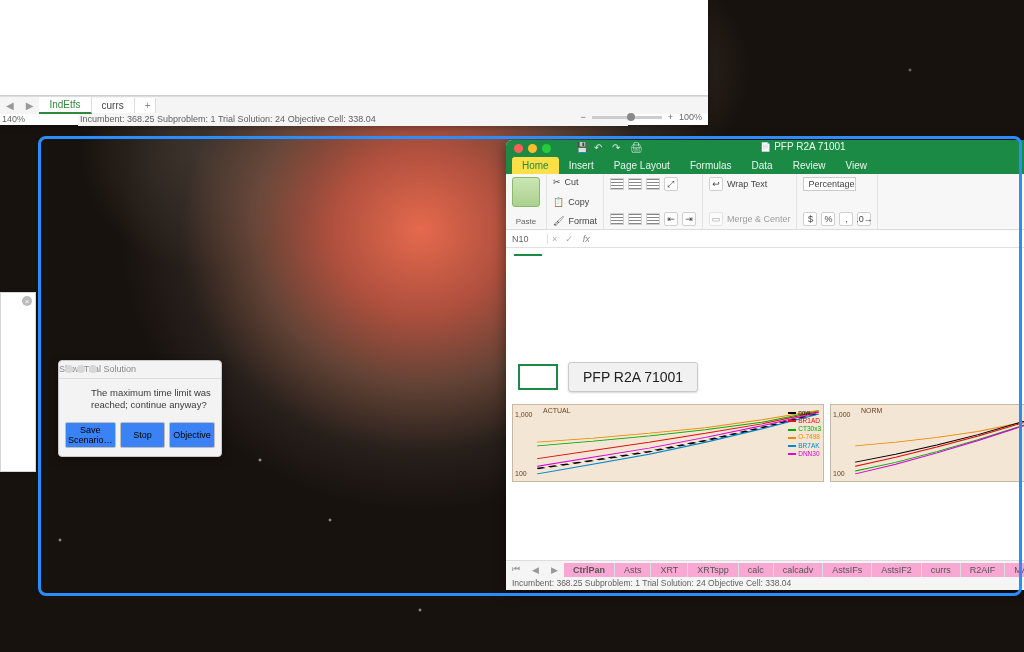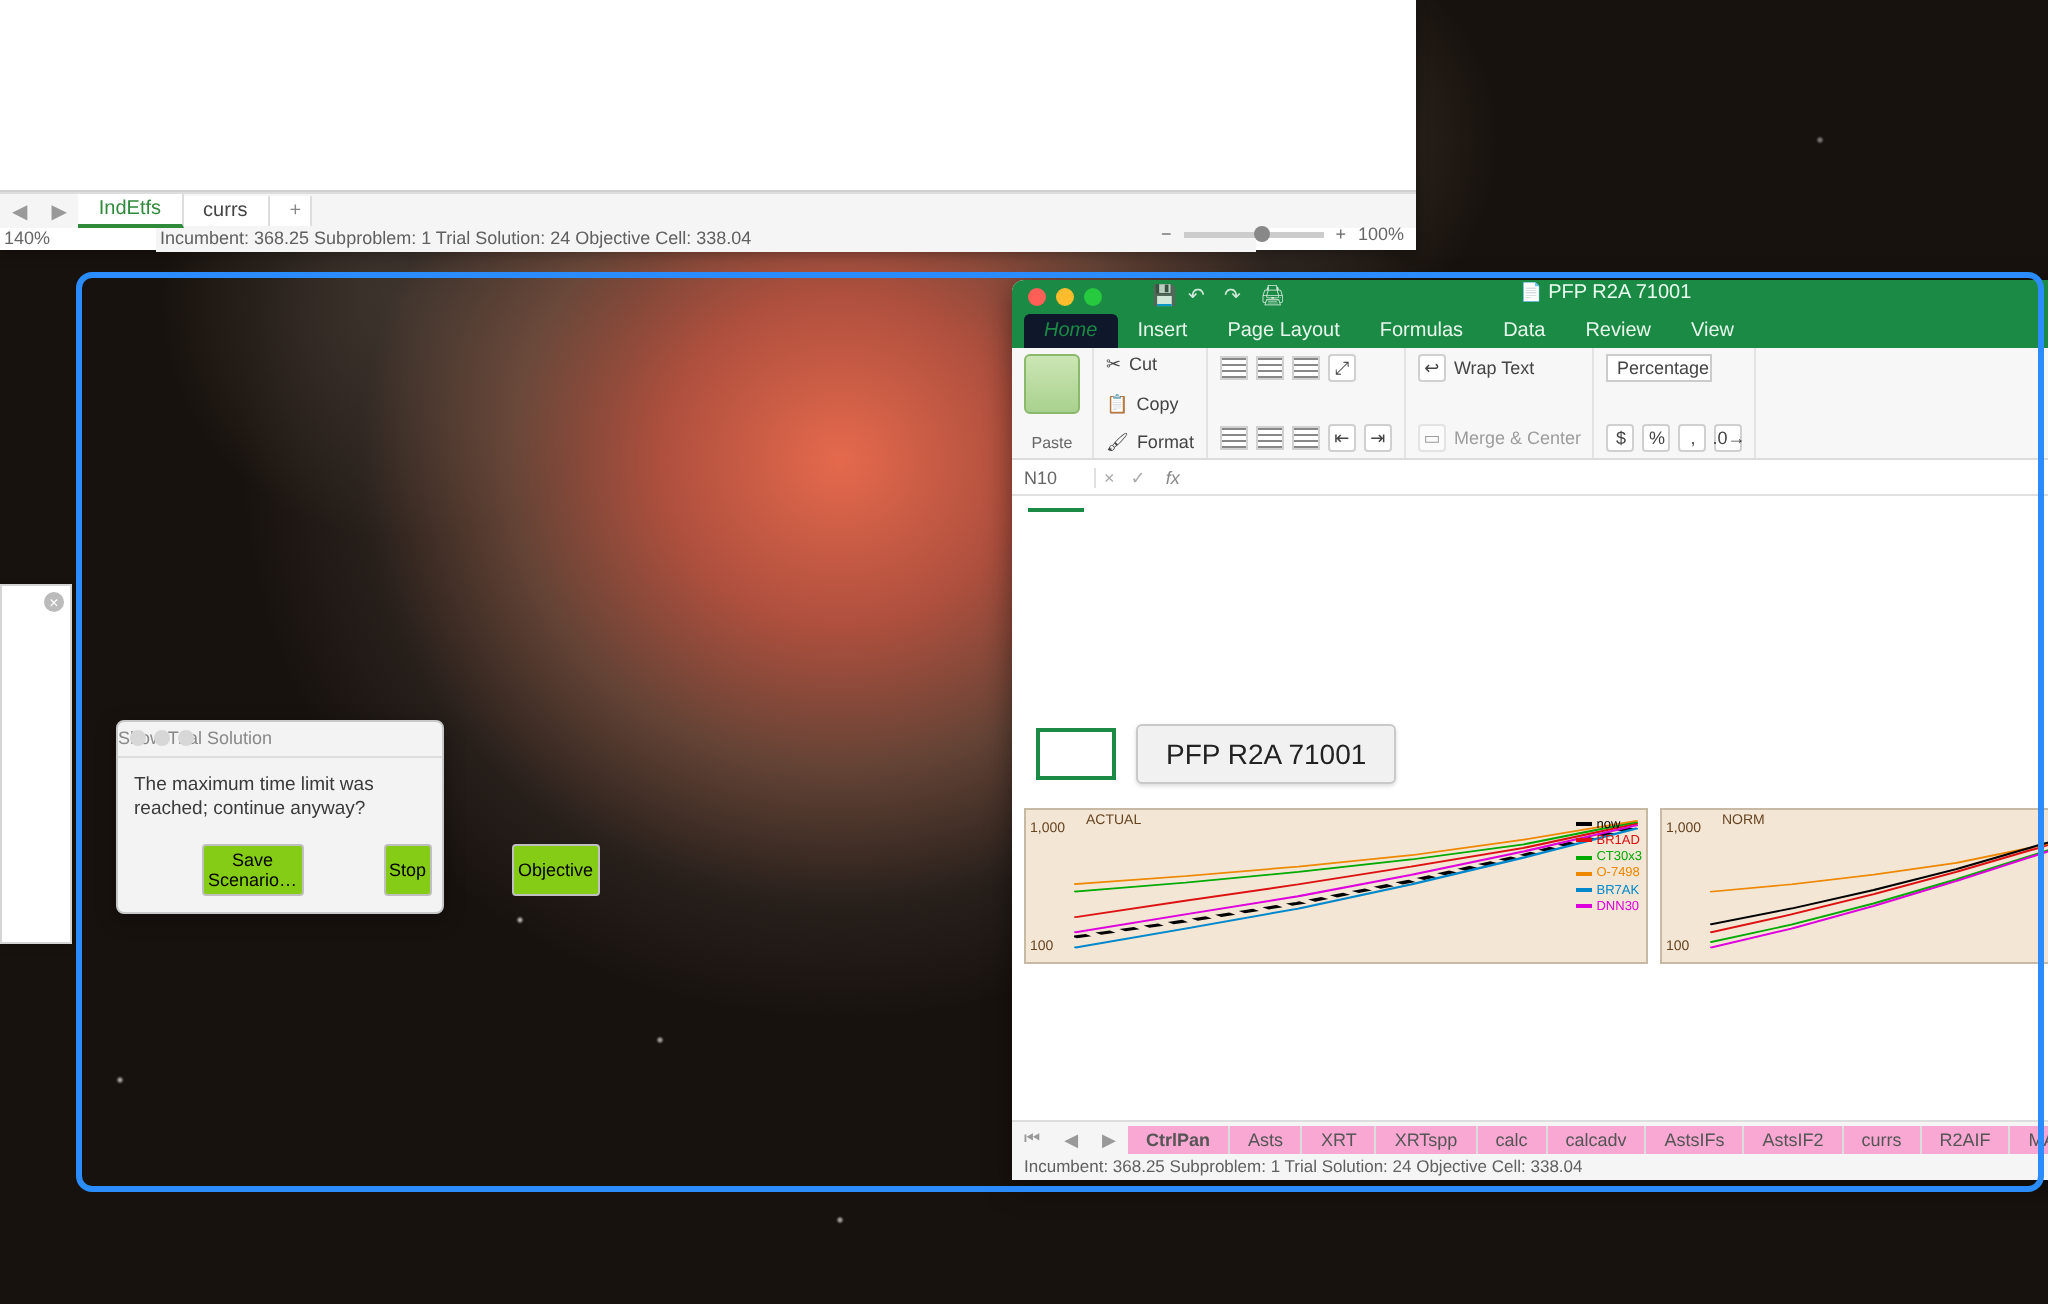--- a/index.html
+++ b/index.html
@@ -52,24 +52,24 @@
                   display:flex; align-items:center; justify-content:center; }
 
   
   .dialog { position:absolute; left:58px; top:360px; width:164px;
             background:#f3f3f3; border:1px solid #c8c8c8; border-radius:4px;
             box-shadow:0 3px 10px rgba(0,0,0,.35); font-size:9.5px; color:#3a3a3a; }
   .dialog .titlebar { height:18px; border-bottom:1px solid #ddd; 
                       font-size:9px; color:#888; padding-top:3px; position:relative; }
   .traffic { position:absolute; left:6px; top:4px; display:flex; gap:4px; }
   .traffic span { width:8px; height:8px; border-radius:50%; background:#d7d7d7; display:inline-block; }
-  .dialog .body { padding:8px 8px 10px; line-height:1.3; }
+  .dialog .body { padding:8px 8px 10px; line-height:1.3;margin-left:24px; }
   .dialog .btns { display:flex; gap:4px; padding:0 6px 8px; }
-  .dialog .btns button { flex:1; font-size:9px; padding:2px 2px; background:#84cc16;
-                         border:1px solid #bfbfbf; border-radius:2px;margin-left:36px; }
+  .dialog .btns button { flex:1; font-size:9px; padding:2px 2px; background:#3b82f6;
+                         border:1px solid #bfbfbf; border-radius:2px; }
 
   
   .selection { position:absolute; left:38px; top:136px; width:984px; height:460px;
                border:3px solid #2b8cff; border-radius:8px; pointer-events:none; z-index:50; }
 
   
   .win-c { position:absolute; left:506px; top:140px; width:560px; height:450px;
            background:#fff; box-shadow:0 4px 14px rgba(0,0,0,.45); overflow:hidden;
            border-top-left-radius:6px; }
   .win-c .titlebar { height:16px; background:#1a8a44; display:flex; align-items:center;
@@ -78,21 +78,21 @@
   .tl-r{background:#ff5f56}.tl-y{background:#ffbd2e}.tl-g{background:#27c93f}
   .win-c .traffic2 span{width:9px;height:9px;border-radius:50%;display:inline-block}
   .win-c .qat { position:absolute; left:70px; top:2px; display:flex; gap:6px; }
   .win-c .qat span { width:12px; height:12px; display:inline-block; opacity:.8; }
   .win-c .title { position:absolute; left:50%; transform:translateX(-30%); top:1px;
                   font-size:10px; color:#eafff0; }
   .win-c .title::before { content:"📄 "; font-size:9px; }
   .ribbon-tabs { height:18px; background:#1a8a44; display:flex; align-items:flex-end;
                  padding-left:6px; font-size:10px; }
   .ribbon-tabs .rtab { padding:3px 10px; color:#e8f6ec; }
-  .ribbon-tabs .rtab.active { background:#0f172a; color:#1a8a44; border-radius:3px 3px 0 0;font-style:italic; }
+  .ribbon-tabs .rtab.active { background:#fde047; color:#1a8a44; border-radius:3px 3px 0 0; }
   .ribbon { height:56px; background:#f7f7f7; border-bottom:1px solid #dcdcdc;
             display:flex; font-size:9px; color:#444; }
   .rgroup { border-right:1px solid #e3e3e3; padding:3px 6px;
             display:flex; flex-direction:column; justify-content:space-between; }
   .rgroup .row { display:flex; align-items:center; gap:4px; white-space:nowrap; }
   .ico { width:14px; height:14px; display:inline-flex; align-items:center; justify-content:center;
          border:1px solid #d0d0d0; border-radius:2px; font-size:9px; background:#fff; }
   .paste-ico { width:28px; height:30px; background:linear-gradient(#cbe6b4,#a9d18e);
                border:1px solid #8bb86b; border-radius:3px; margin-bottom:2px; }
   .font-sel { border:1px solid #ccc; background:#fff; padding:1px 4px; font-size:9px; }

